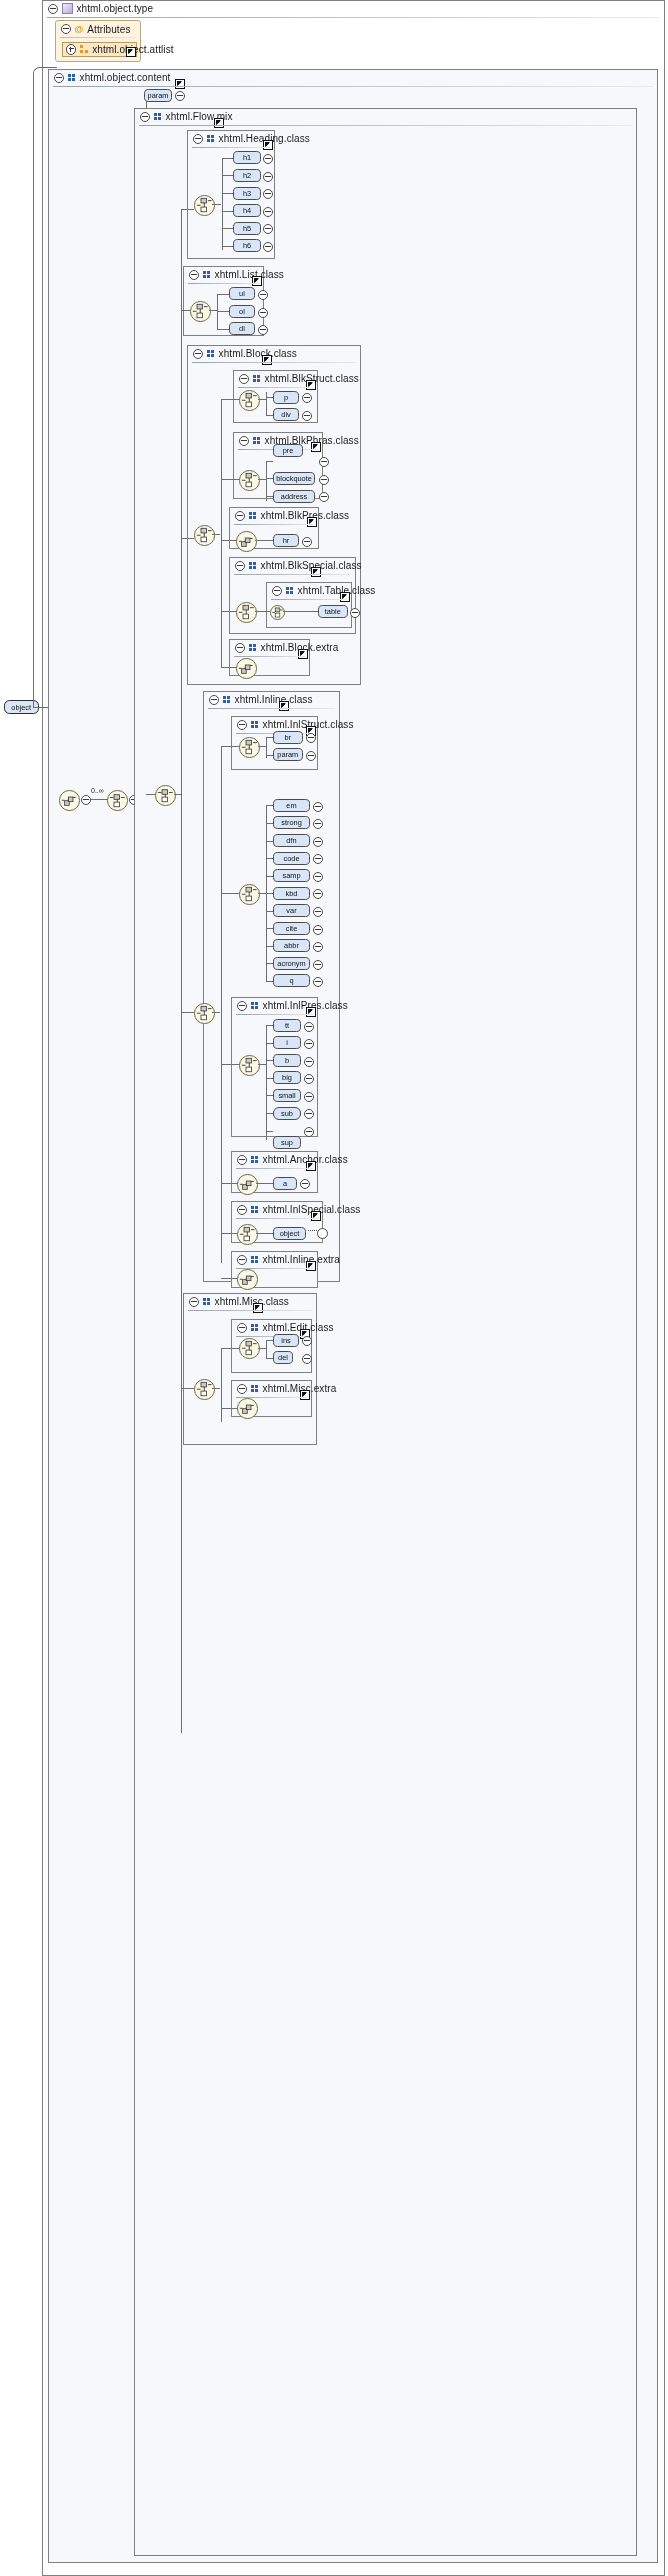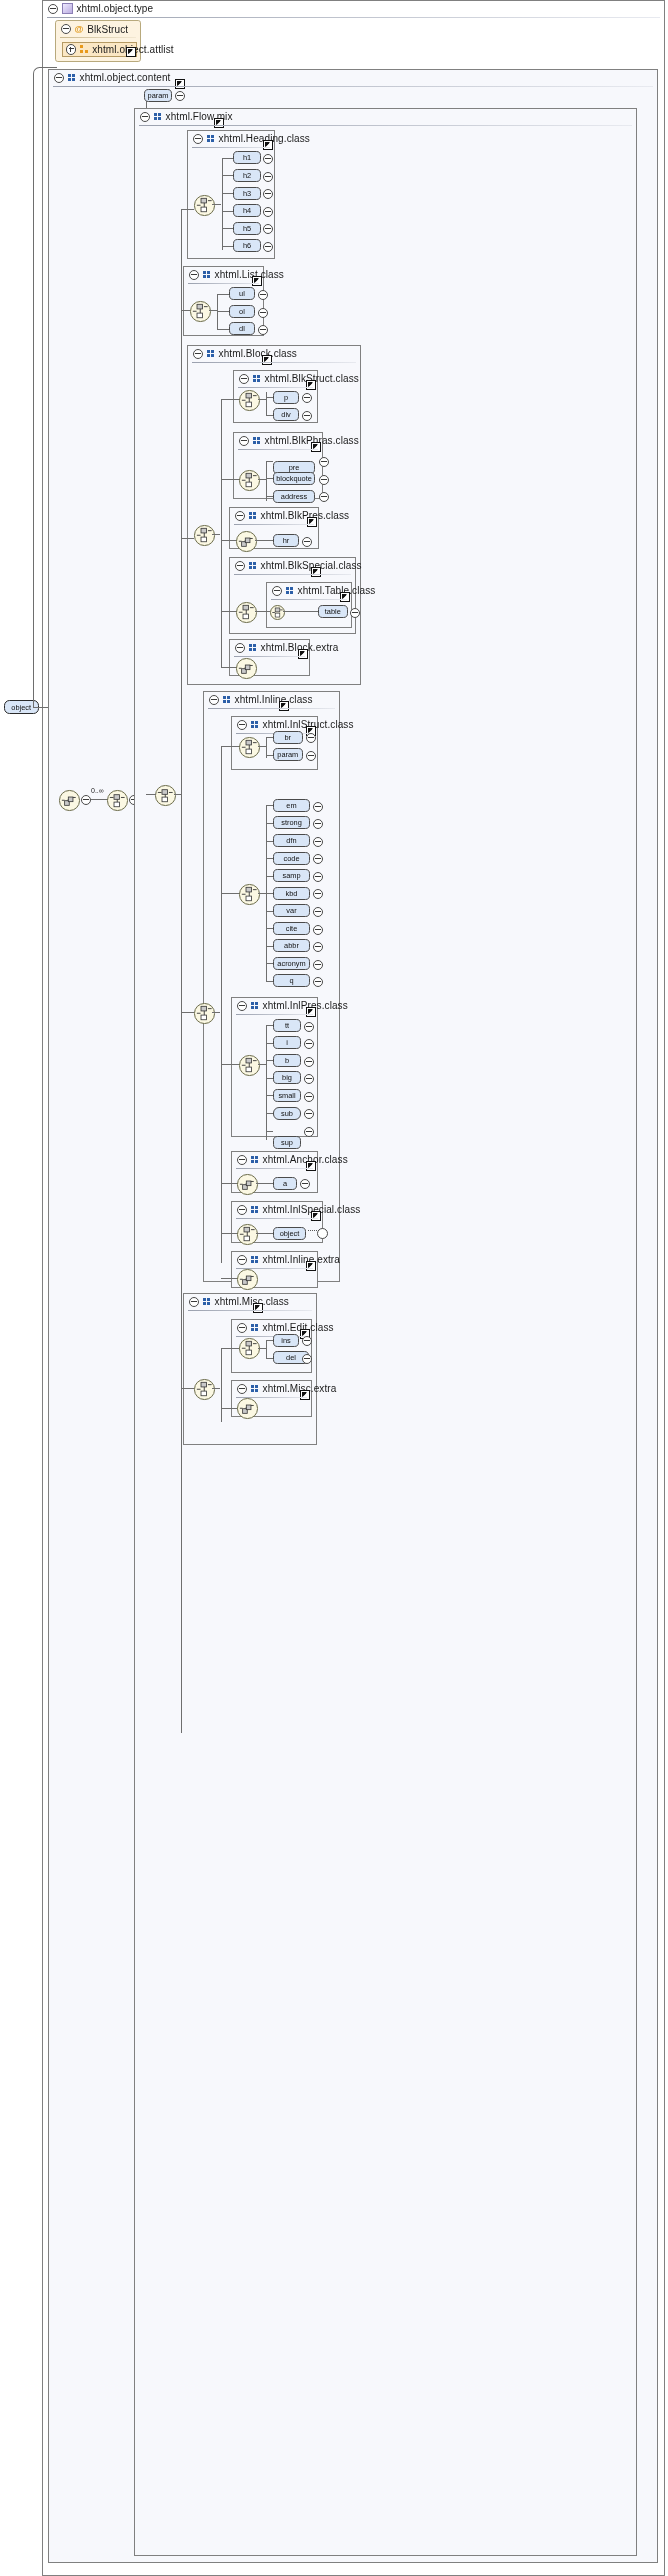--- a/index.html
+++ b/index.html
@@ -90,21 +90,21 @@
       <div class="tsw"></div>
       <span class="grp-lbl">xhtml.object.type</span>
     </div>
     <div class="grp-rule"></div>
   </div>
 
   <div class="grp attr" style="left:55px;top:20.3px;width:86px;height:42px;border-radius:2.8px;">
     <div class="grp-hd">
       <div class="pm"></div>
       <div class="at">@</div>
-      <span class="grp-lbl">BlkStruct</span>
+      <span class="grp-lbl">Attributes</span>
     </div>
     <div class="grp-rule"></div>
 
     <div class="abs" style="left:5.5px;top:20.3px;width:75px;height:15.7px;border:0.9px solid #b59a63;background:#fbe7c4;
                 display:flex;align-items:center;gap:3.7px;padding-left:3.7px;">
       <div class="pm plus"></div>
       <div class="sq4 orange">
           <i></i>
           <i></i>
           <i></i>
@@ -391,21 +391,21 @@
       <line x1="14" y1="5" x2="18" y2="5" stroke="#3a3a3a" stroke-width="1"></line>
       <line x1="10" y1="5" x2="10" y2="15" stroke="#3a3a3a" stroke-width="1"></line>
       <rect x="6.5" y="2.5" width="6" height="5" fill="#c9c9c9" stroke="#3a3a3a" stroke-width="0.9"></rect>
       <rect x="6.5" y="12" width="6" height="5" fill="#ffffff" stroke="#3a3a3a" stroke-width="0.9"></rect>
     </svg>
   </div>
   <div class="ln lnh" style="left:258px;top:479px;width:8.3px;"></div>
   <div class="ln lnv" style="left:266px;top:462px;height:39px;"></div>
   <div class="abs" id="blkphras-els">
       <div class="ln lnh" style="left: 266px; top: 461px; width: 7.4px;"></div>
-      <div class="el" style="left: 273px; top: 461px; width: 42px;">
+      <div class="el" style="left: 273px; top: 444px; width: 30px;">
         <span>pre</span>
       </div>
       <div class="pm" style="position: absolute; left: 319px; top: 457px;"></div>
       <div class="ln lnh" style="left: 266px; top: 478px; width: 7.4px;"></div>
       <div class="el" style="left: 273px; top: 472px; width: 42px;">
         <span>blockquote</span>
       </div>
       <div class="pm" style="position: absolute; left: 319px; top: 475px;"></div>
       <div class="ln lnh" style="left: 266px; top: 496px; width: 7.4px;"></div>
       <div class="el" style="left: 273px; top: 490px; width: 42px;">
@@ -881,21 +881,21 @@
   </div>
   <div class="ln lnh" style="left:258px;top:1348px;width:8.3px;"></div>
   <div class="ln lnv" style="left:266px;top:1340px;height:18.5px;"></div>
   <div class="abs" id="edit-els">
       <div class="ln lnh" style="left: 266px; top: 1340px; width: 7.4px;"></div>
       <div class="el" style="left: 273px; top: 1334px; width: 26px;">
         <span>ins</span>
       </div>
       <div class="pm" style="position: absolute; left: 302px; top: 1336px;"></div>
       <div class="ln lnh" style="left: 266px; top: 1358px; width: 7.4px;"></div>
-      <div class="el" style="left: 273px; top: 1351px; width: 36px; justify-content: center;">
+      <div class="el" style="left: 273px; top: 1351px; width: 20px; justify-content: center;">
         <span>del</span>
       </div>
       <div class="pm" style="position: absolute; left: 302px; top: 1354px;"></div>
       <div class="ln lnv" style="left: 266px; top: 1340px; height: 17.5px;"></div>
     </div>
 
   <div class="grp" style="left:231px;top:1380px;width:81px;height:37px;">
     <div class="grp-hd">
       <div class="pm"></div>
       <div class="sq4">

